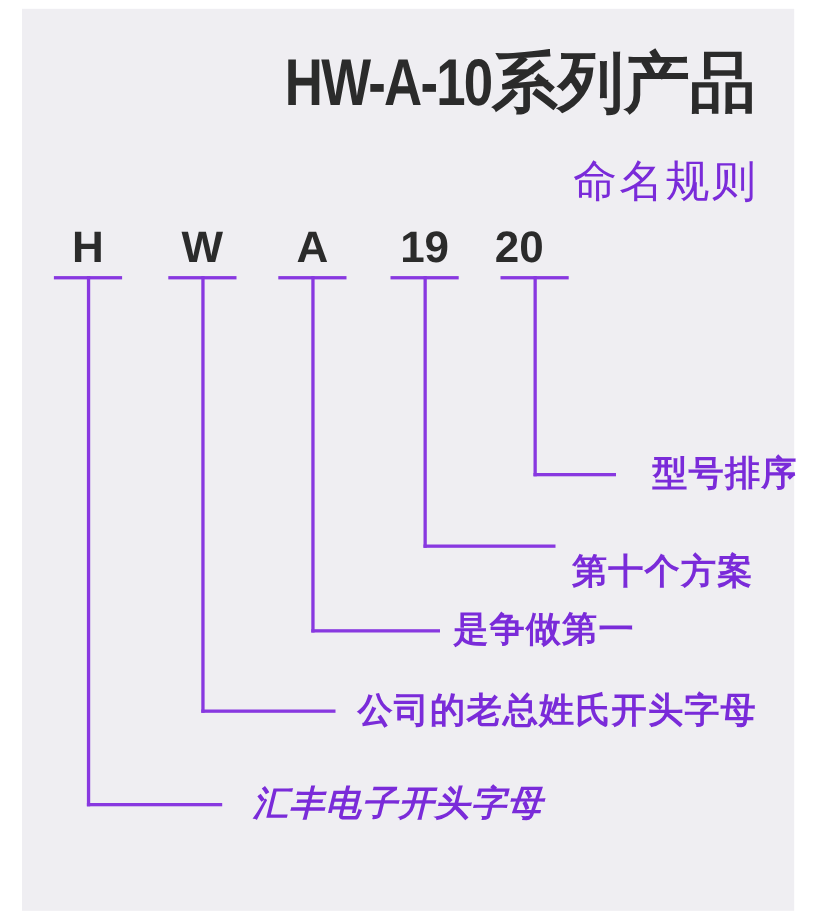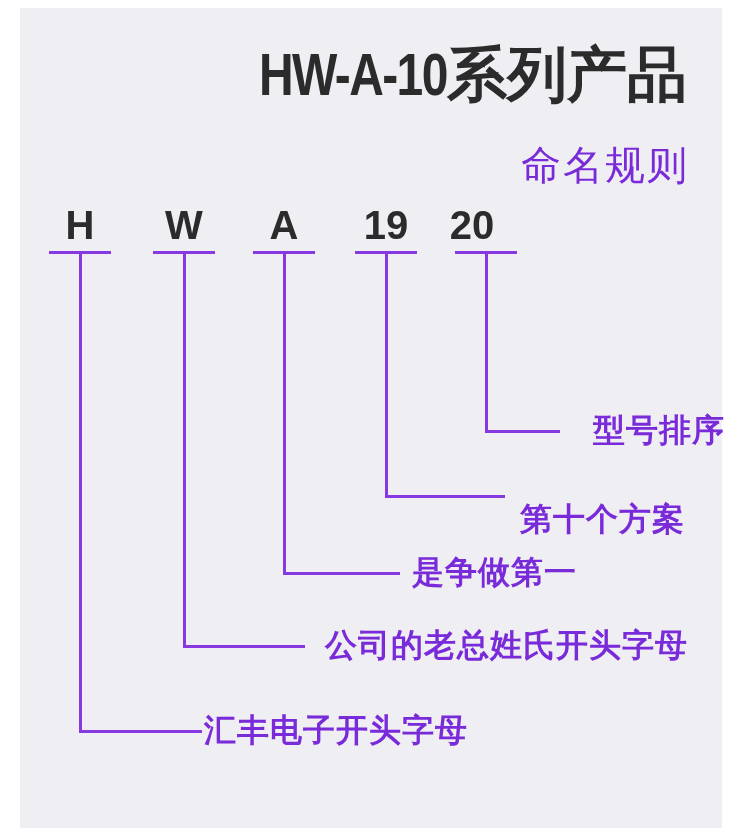--- a/index.html
+++ b/index.html
@@ -76,21 +76,21 @@
   .el-w  {top:645px;left:183px;width:122px;}
   .el-a  {top:572px;left:283px;width:117px;}
   .el-10 {top:495px;left:385px;width:120px;}
   .el-20 {top:430px;left:485px;width:75px;}
 
   
   .dlabel{
     position:absolute;font-size:32px;line-height:32px;font-weight:800;
     color:var(--purple-text);white-space:nowrap;letter-spacing:1px;
   }
-  .lb-h  {left:204px;top:714px;}
+  .lb-h  {left:230px;top:714px;font-style:italic;}
   .lb-w  {left:325px;top:629px;}
   .lb-a  {left:412px;top:556px;font-family:Liberation Serif, serif;}
   .lb-10 {left:520px;top:503px;}
   .lb-20 {left:593px;top:414px;}
 </style>
 </head>
 <body>
 
 <div class="stage">
   <div class="panel"></div>

